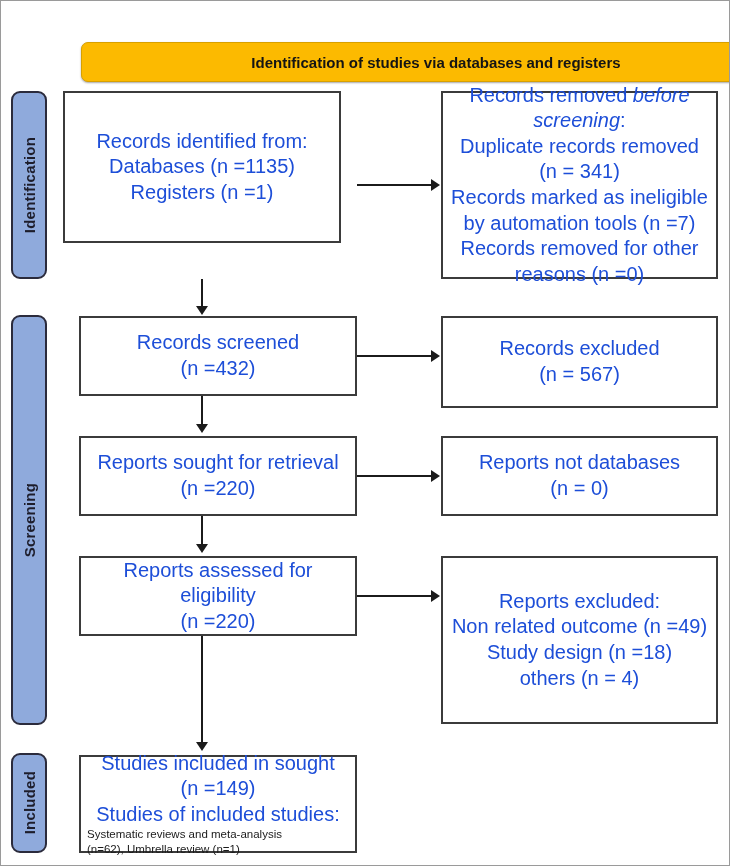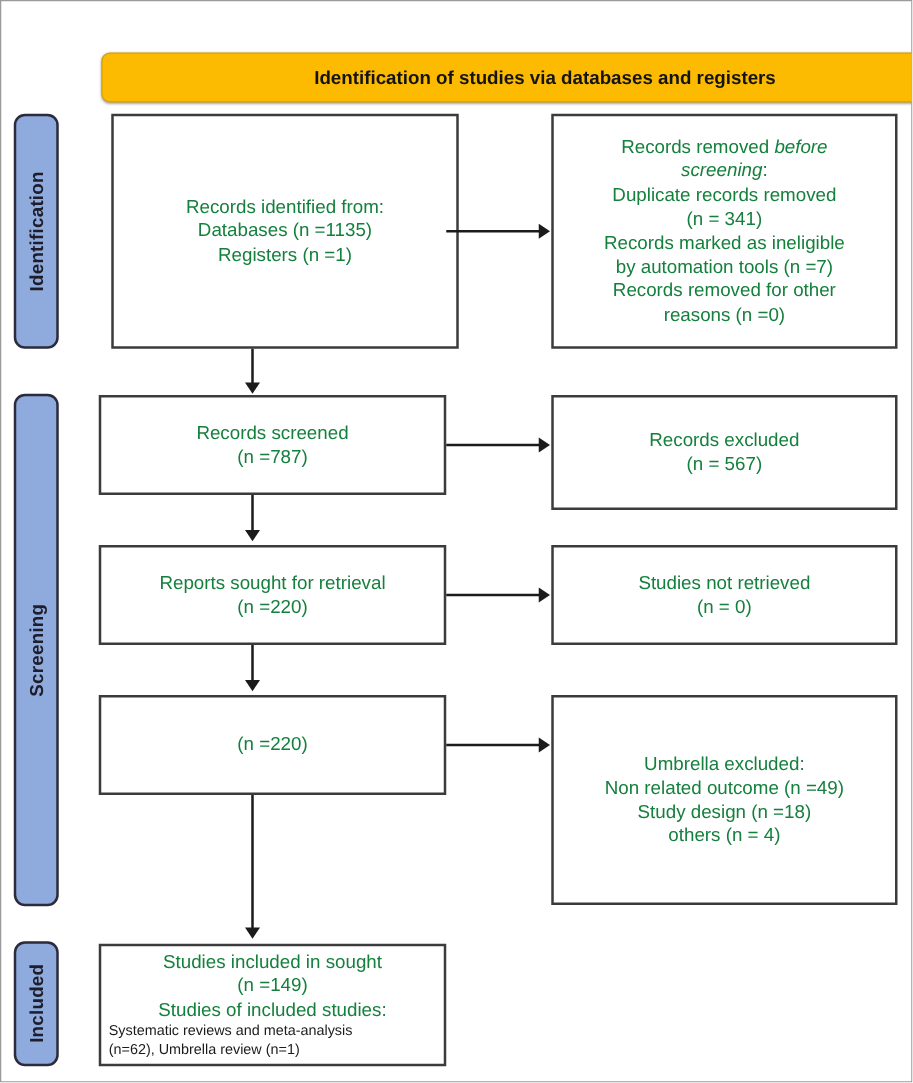--- a/index.html
+++ b/index.html
@@ -67,23 +67,23 @@
     background: #ffffff;
     border: 2px solid #3b3b3b;
     box-sizing: border-box;
     display: flex;
     align-items: center;
     justify-content: center;
     padding: 4px 6px;
   }
   .flow-box .box-text {
     text-align: center;
-    font-size: 15px;
+    font-size: 20px;
     line-height: 1.28;
-    color: #15803d;
+    color: #1d4ed8;
   }
   .flow-box .box-text .ital { font-style: italic; }
 
   
   .box-stack {
     display: flex;
     flex-direction: column;
     align-items: center;
     width: 100%;
   }
@@ -135,21 +135,21 @@
   </div>
 
   <div class="stage-bar" style="left:10px; top:314px; width:36px; height:410px;">
     <span class="stage-text">Screening</span>
   </div>
 
   <div class="stage-bar" style="left:10px; top:752px; width:36px; height:100px;">
     <span class="stage-text">Included</span>
   </div>
 
-  <div class="flow-box" style="left:88px; top:90px; width:278px; height:188px;">
+  <div class="flow-box" style="left:62px; top:90px; width:278px; height:152px;">
     <div class="box-text">
       <div>Records identified from:</div>
       <div>Databases (n =1135)</div>
       <div>Registers (n =1)</div>
     </div>
   </div>
 
   <div class="flow-box" style="left:440px; top:90px; width:277px; height:188px;">
     <div class="box-text">
       <div><span>Records removed </span><span class="ital">before</span></div>
@@ -165,21 +165,21 @@
 
   <div class="h-line" style="left:356px; top:183px; width:76px;"></div>
   <div class="arrow-right" style="left:430px; top:178px;"></div>
 
   <div class="v-line" style="left:200px; top:278px; height:32px;"></div>
   <div class="arrow-down" style="left:195px; top:305px;"></div>
 
   <div class="flow-box" style="left:78px; top:315px; width:278px; height:80px;">
     <div class="box-text">
       <div>Records screened</div>
-      <div>(n =787)</div>
+      <div>(n =432)</div>
     </div>
   </div>
 
   <div class="flow-box" style="left:440px; top:315px; width:277px; height:92px;">
     <div class="box-text">
       <div>Records excluded</div>
       <div>(n = 567)</div>
     </div>
   </div>
 
@@ -191,40 +191,41 @@
 
   <div class="flow-box" style="left:78px; top:435px; width:278px; height:80px;">
     <div class="box-text">
       <div>Reports sought for retrieval</div>
       <div>(n =220)</div>
     </div>
   </div>
 
   <div class="flow-box" style="left:440px; top:435px; width:277px; height:80px;">
     <div class="box-text">
-      <div>Studies not retrieved</div>
+      <div>Reports not databases</div>
       <div>(n = 0)</div>
     </div>
   </div>
 
   <div class="h-line" style="left:356px; top:474px; width:76px;"></div>
   <div class="arrow-right" style="left:430px; top:469px;"></div>
 
   <div class="v-line" style="left:200px; top:515px; height:33px;"></div>
   <div class="arrow-down" style="left:195px; top:543px;"></div>
 
   <div class="flow-box" style="left:78px; top:555px; width:278px; height:80px;">
     <div class="box-text">
+      <div>Reports assessed for eligibility</div>
       <div>(n =220)</div>
     </div>
   </div>
 
   <div class="flow-box" style="left:440px; top:555px; width:277px; height:168px;">
     <div class="box-text">
-      <div>Umbrella excluded:</div>
+      <div>Reports excluded:</div>
       <div>Non related outcome (n =49)</div>
       <div>Study design (n =18)</div>
       <div>others (n = 4)</div>
     </div>
   </div>
 
   <div class="h-line" style="left:356px; top:594px; width:76px;"></div>
   <div class="arrow-right" style="left:430px; top:589px;"></div>
 
   <div class="v-line" style="left:200px; top:635px; height:110px;"></div>

